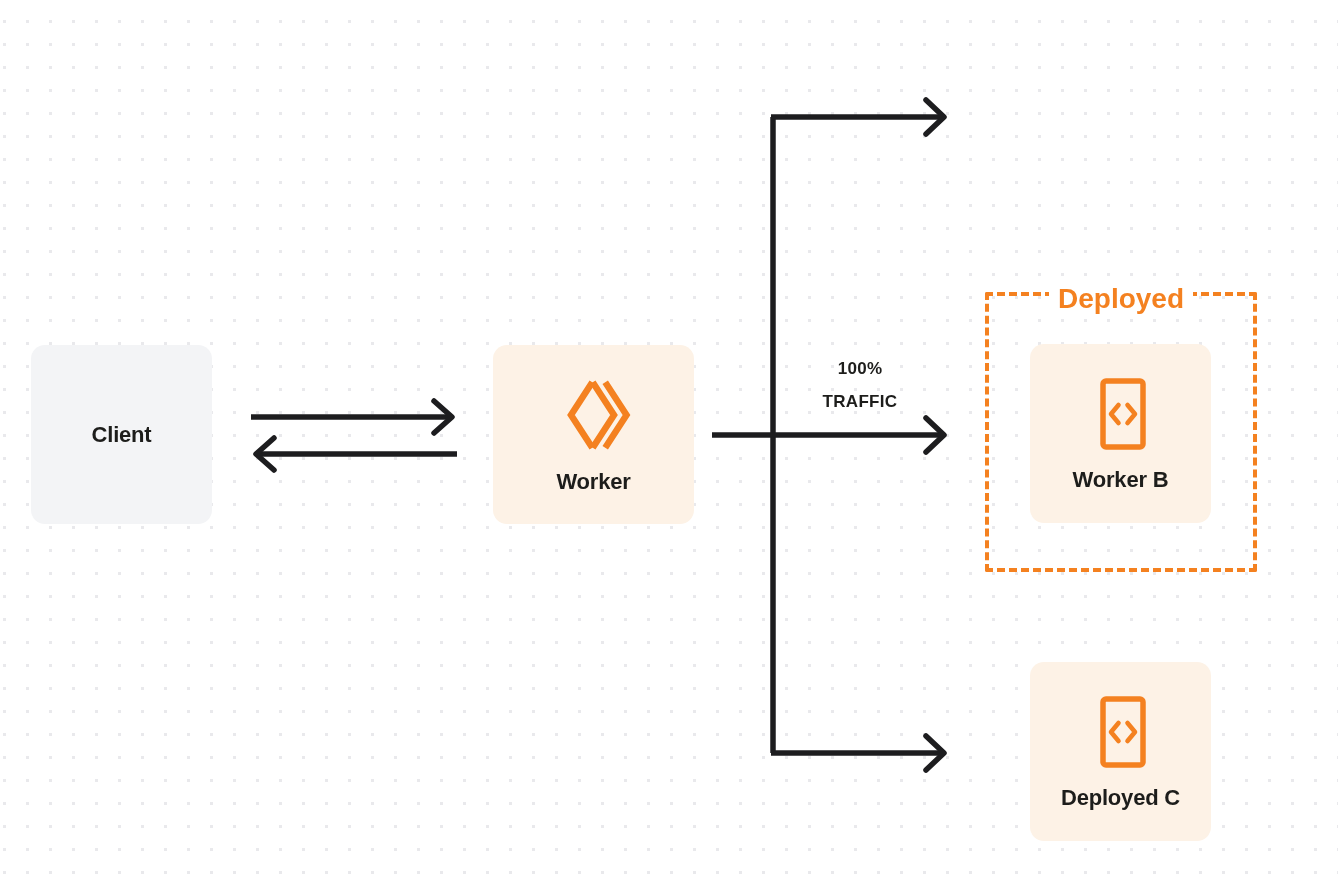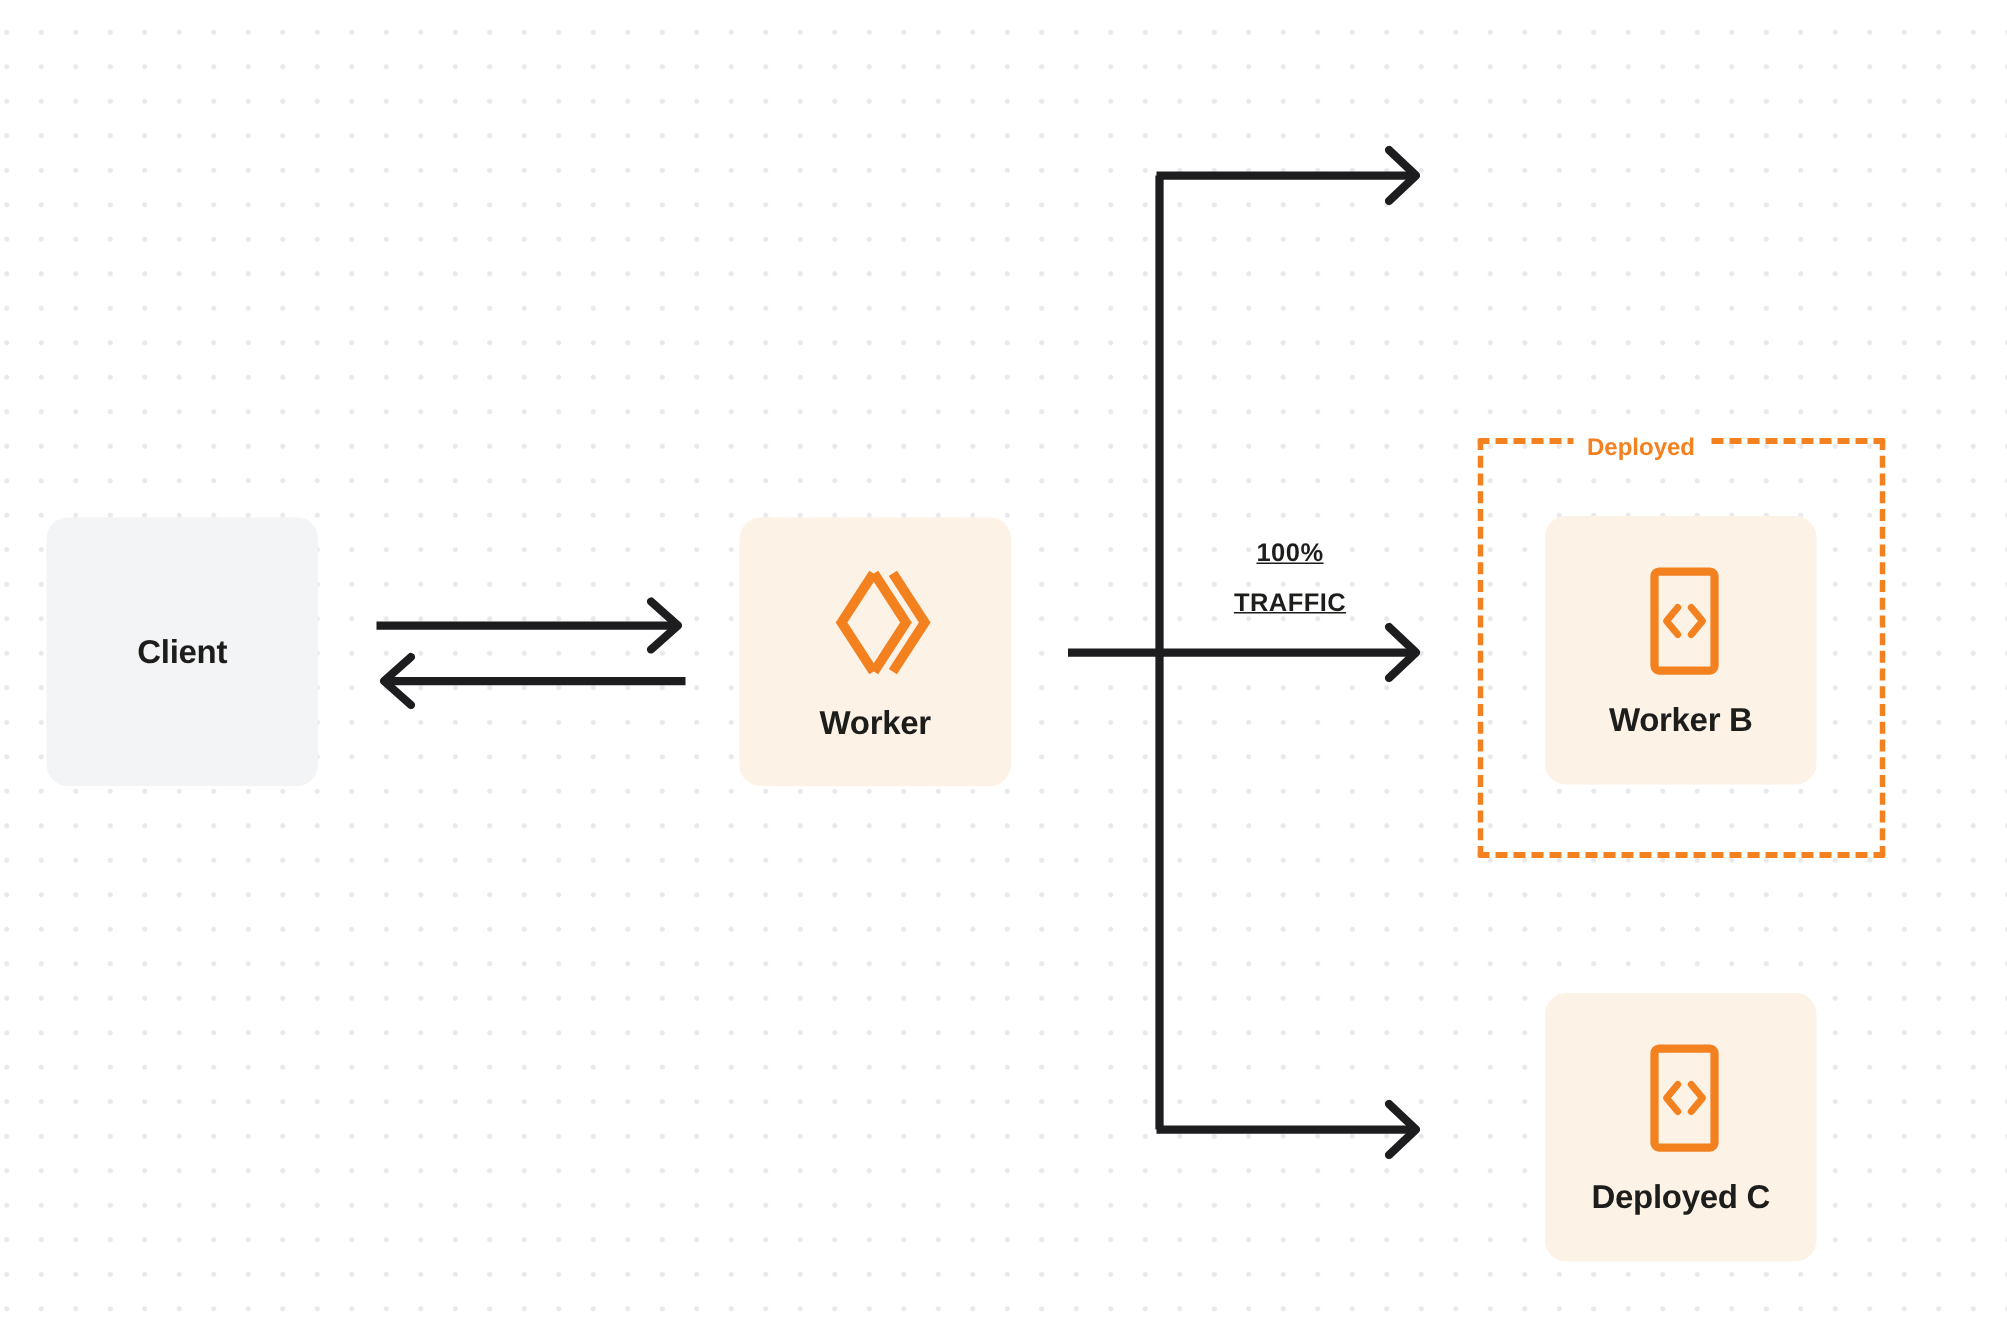--- a/index.html
+++ b/index.html
@@ -42,21 +42,21 @@
     left: 31px;
     top: 345px;
     width: 181px;
     height: 179px;
     background: #f3f4f6;
   }
 
   .worker-node {
     left: 493px;
     top: 345px;
-    width: 181px;
+    width: 201px;
     height: 179px;
     background: #fdf2e6;
   }
   .worker-node .node-label { margin-top: 18px; }
 
   .version-node {
     width: 181px;
     height: 179px;
     background: #fdf2e6;
   }
@@ -78,21 +78,21 @@
     box-sizing: border-box;
     border: 4px dashed #f48120;
     border-radius: 2px;
   }
   .deployed-label {
     position: absolute;
     left: 1049px;
     top: 285px;
     background: #ffffff;
     padding: 0 9px;
-    font-size: 16px;
+    font-size: 28px;
     font-weight: bold;
     color: #f48120;
     line-height: 28px;
     white-space: nowrap;
   }
 
   
   .svg-layer {
     position: absolute;
     left: 0;
@@ -107,21 +107,20 @@
     position: absolute;
     left: 790px;
     top: 352px;
     width: 140px;
     text-align: center;
     font-size: 17px;
     font-weight: bold;
     color: #1d1d1b;
     line-height: 33px;
     letter-spacing: 0.3px;
-    text-decoration: underline;
   }
   .traffic-label span { display: block; }
 </style>
 </head>
 <body>
 
 <div id="canvas">
 
   <svg class="svg-layer" viewBox="0 0 1338 878" width="1338" height="878">
     <g fill="none" stroke="#1d1d1f" stroke-width="5.5" stroke-linecap="butt" stroke-linejoin="miter">

